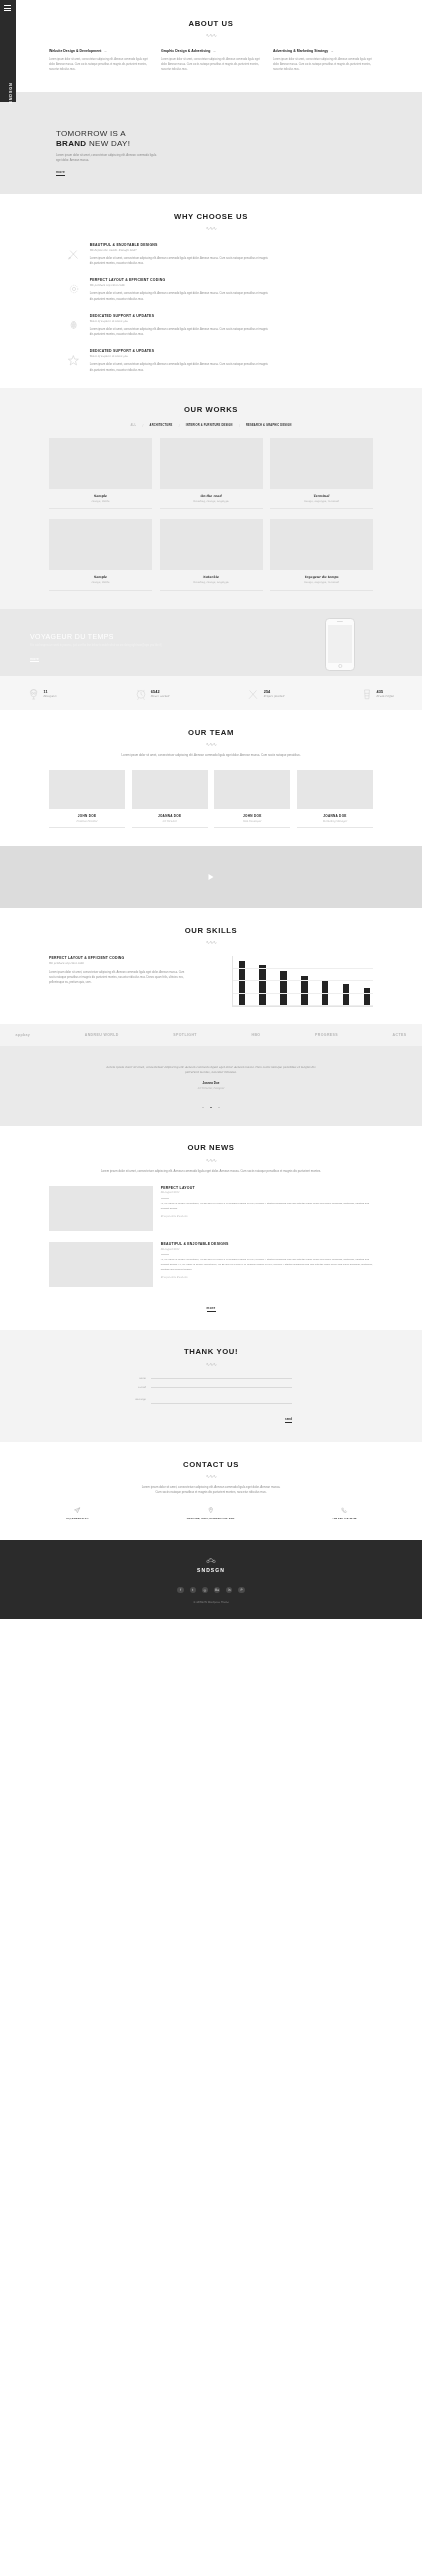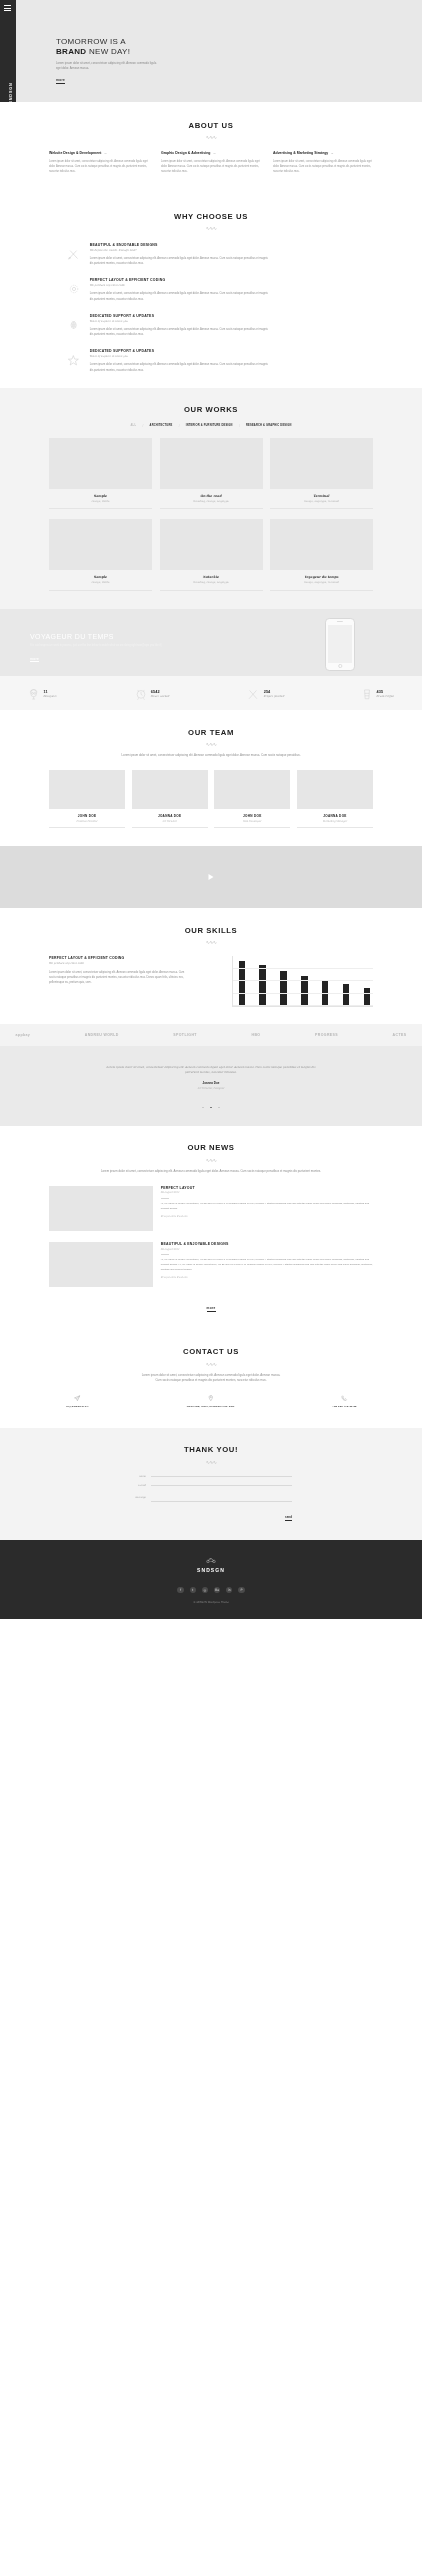--- a/index.html
+++ b/index.html
@@ -177,49 +177,49 @@
     <div class="burger">
         <i></i>
         <i></i>
         <i></i>
       </div>
     <div class="vlogo">
       <span>SNDSGN</span>
     </div>
   </div>
 
+  <section class="sec about">
+    <div class="wrap">
+      <div class="h2">ABOUT US</div>
+      <div class="squiggle">∿∿∿</div>
+      <div class="cols">
+        <div class="col">
+          <h3><span>Website Design &amp; Development</span><em>→</em></h3>
+          <p>Lorem ipsum dolor sit amet, consectetuer adipiscing elit. Aenean commodo ligula eget dolor. Aenean massa. Cum sociis natoque penatibus et magnis dis parturient montes, nascetur ridiculus mus.</p>
+        </div>
+        <div class="col">
+          <h3><span>Graphic Design &amp; Advertising</span><em>→</em></h3>
+          <p>Lorem ipsum dolor sit amet, consectetuer adipiscing elit. Aenean commodo ligula eget dolor. Aenean massa. Cum sociis natoque penatibus et magnis dis parturient montes, nascetur ridiculus mus.</p>
+        </div>
+        <div class="col">
+          <h3><span>Advertising &amp; Marketing Strategy</span><em>→</em></h3>
+          <p>Lorem ipsum dolor sit amet, consectetuer adipiscing elit. Aenean commodo ligula eget dolor. Aenean massa. Cum sociis natoque penatibus et magnis dis parturient montes, nascetur ridiculus mus.</p>
+        </div>
+      </div>
+    </div>
+  </section>
+
   <section class="sec hero">
     <div class="hero-in">
       <h1>
         <span>TOMORROW IS A</span><br>
         <b>BRAND</b><span> NEW DAY!</span>
       </h1>
       <p>Lorem ipsum dolor sit amet, consectetuer adipiscing elit. Aenean commodo ligula eget dolor. Aenean massa.</p>
       <a class="more">more</a>
-    </div>
-  </section>
-
-  <section class="sec about">
-    <div class="wrap">
-      <div class="h2">ABOUT US</div>
-      <div class="squiggle">∿∿∿</div>
-      <div class="cols">
-        <div class="col">
-          <h3><span>Website Design &amp; Development</span><em>→</em></h3>
-          <p>Lorem ipsum dolor sit amet, consectetuer adipiscing elit. Aenean commodo ligula eget dolor. Aenean massa. Cum sociis natoque penatibus et magnis dis parturient montes, nascetur ridiculus mus.</p>
-        </div>
-        <div class="col">
-          <h3><span>Graphic Design &amp; Advertising</span><em>→</em></h3>
-          <p>Lorem ipsum dolor sit amet, consectetuer adipiscing elit. Aenean commodo ligula eget dolor. Aenean massa. Cum sociis natoque penatibus et magnis dis parturient montes, nascetur ridiculus mus.</p>
-        </div>
-        <div class="col">
-          <h3><span>Advertising &amp; Marketing Strategy</span><em>→</em></h3>
-          <p>Lorem ipsum dolor sit amet, consectetuer adipiscing elit. Aenean commodo ligula eget dolor. Aenean massa. Cum sociis natoque penatibus et magnis dis parturient montes, nascetur ridiculus mus.</p>
-        </div>
-      </div>
     </div>
   </section>
 
   <section class="sec why">
     <div class="wrap">
       <div class="h2">WHY CHOOSE US</div>
       <div class="squiggle">∿∿∿</div>
 
       <div class="feat">
         <div class="ico">
@@ -531,20 +531,40 @@
           <div class="rule"></div>
           <p>Hi, my name is Sergey Nefortunov, I'm 25 and I'm a web &amp; UI designer based in Kiev, Ukraine. I started designing long ago with the basic pencil and paper drawings, sketching, painting and product design. Hi, my name is Sergey Nefortunov, I'm 25 and I'm a web &amp; UI designer based in Kiev, Ukraine. I started designing long ago with the basic pencil and paper drawings, sketching, painting and product design.</p>
           <div class="tags">#responsible  #website</div>
         </div>
       </div>
 
       <div class="center-more"><a class="more">more</a></div>
     </div>
   </section>
 
+  <section class="sec thanks">
+    <div class="h2">THANK YOU!</div>
+    <div class="squiggle">∿∿∿</div>
+    <div class="form">
+      <div class="frow">
+        <label>name</label>
+        <div class="fl"></div>
+      </div>
+      <div class="frow">
+        <label>e-mail</label>
+        <div class="fl"></div>
+      </div>
+      <div class="frow ta">
+        <label>message</label>
+        <div class="fl"></div>
+      </div>
+      <div class="sendwrap"><a class="send">send</a></div>
+    </div>
+  </section>
+
   <section class="sec contact">
     <div class="h2">CONTACT US</div>
     <div class="squiggle">∿∿∿</div>
     <div class="lead">Lorem ipsum dolor sit amet, consectetuer adipiscing elit. Aenean commodo ligula eget dolor. Aenean massa.</div>
     <div class="lead" style="margin-top:0">Cum sociis natoque penatibus et magnis dis parturient montes, nascetur ridiculus mus.</div>
     <div class="cinfo">
       <div class="ci2">
         <span class="g">
           <svg width="6.3" height="6.3" viewBox="0 0 24 24" fill="none" stroke="#8e8e8e" stroke-width="1.4">
             <path d="M22 3 L2 11 l8 3 3 8z"></path>
@@ -563,40 +583,20 @@
       <div class="ci2">
         <span class="g">
           <svg width="6.3" height="6.3" viewBox="0 0 24 24" fill="none" stroke="#8e8e8e" stroke-width="1.4">
             <path d="M6 3 l4 5-2.5 2.5a12 12 0 006 6L16 14l5 4-2.5 3c-8 1-16-7-15-15z"></path>
             </svg></span>
         <span class="t">+38 066 475 30 22</span>
       </div>
     </div>
   </section>
 
-  <section class="sec thanks">
-    <div class="h2">THANK YOU!</div>
-    <div class="squiggle">∿∿∿</div>
-    <div class="form">
-      <div class="frow">
-        <label>name</label>
-        <div class="fl"></div>
-      </div>
-      <div class="frow">
-        <label>e-mail</label>
-        <div class="fl"></div>
-      </div>
-      <div class="frow ta">
-        <label>message</label>
-        <div class="fl"></div>
-      </div>
-      <div class="sendwrap"><a class="send">send</a></div>
-    </div>
-  </section>
-
   <footer>
     <div class="bike">
       <svg width="10" height="6.3" viewBox="0 0 30 18" fill="none" stroke="#ffffff" stroke-width="1">
         <circle cx="6" cy="13" r="4"></circle>
           <circle cx="24" cy="13" r="4"></circle>
         <path d="M6 13 L11 5 h7 l6 8M11 5 h5M13 13 h8"></path>
         </svg>
     </div>
     <div class="fl">SNDSGN</div>
     <div class="social">

